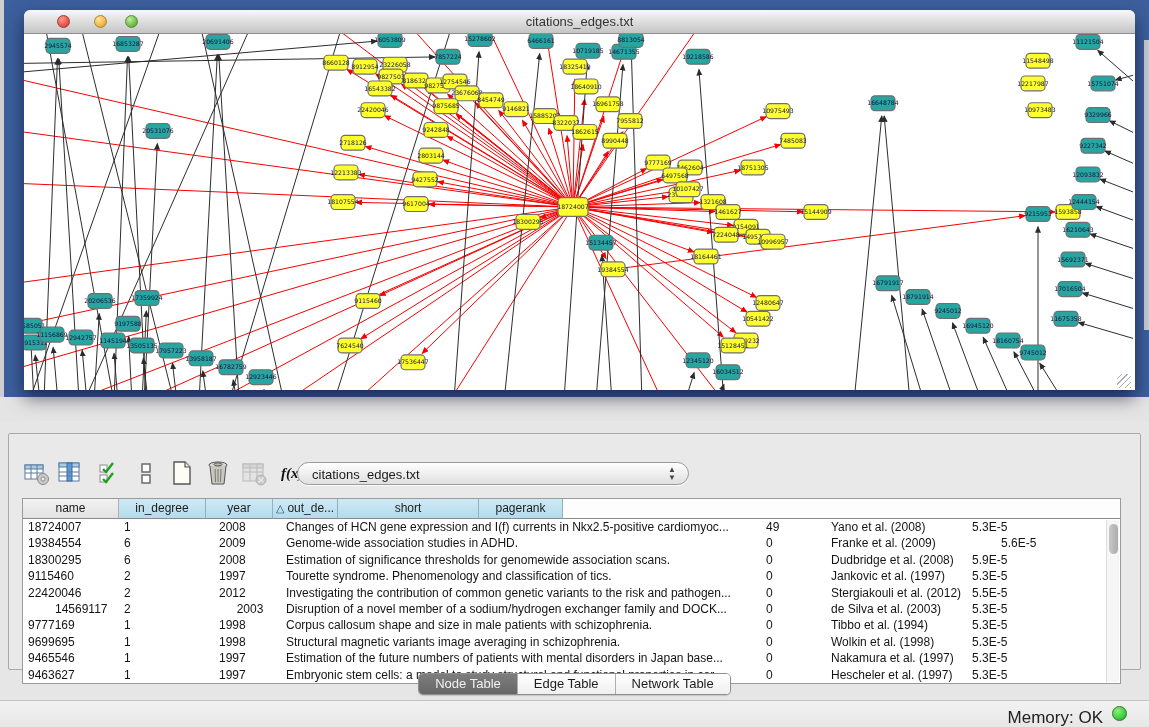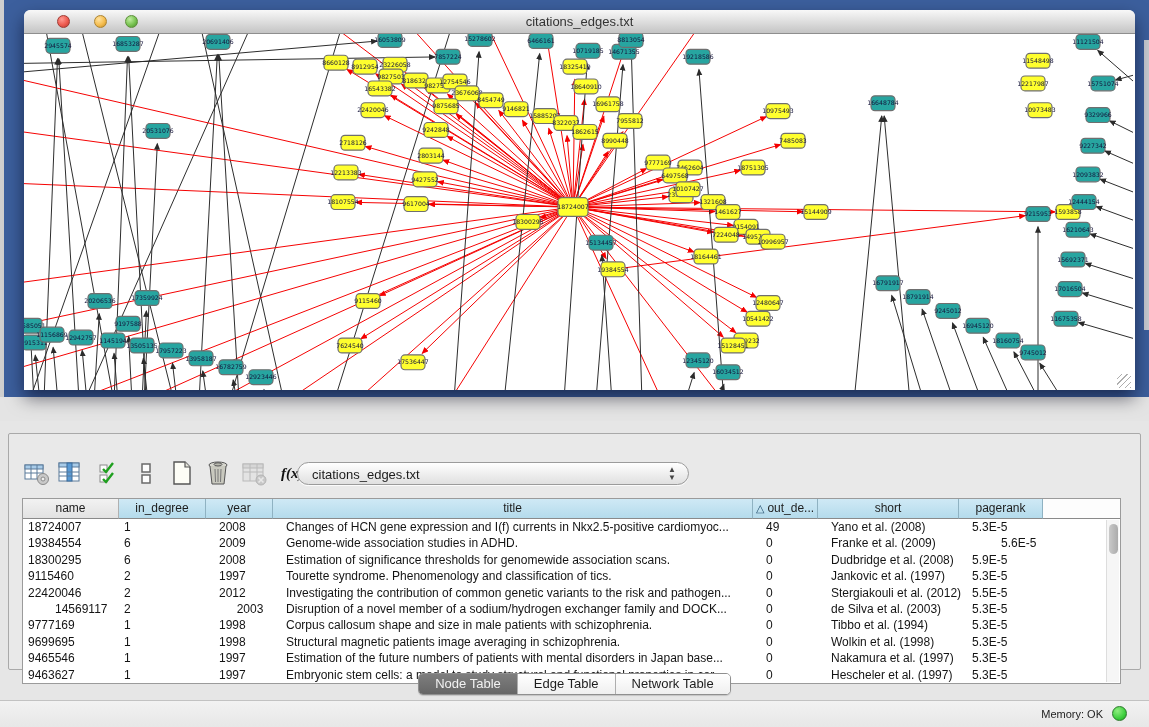--- a/index.html
+++ b/index.html
@@ -79,21 +79,21 @@
   #tab-group { display:inline-flex; border:1px solid #8f8f8f; border-radius:5px; overflow:hidden;
                background:#fff; box-shadow:0 1px 1px rgba(0,0,0,.15); }
   .seg-tab { padding:2px 16px 3px 16px; font-size:13px; color:#1d1d1d;
              background:linear-gradient(#ffffff,#efefef); border-right:1px solid #aeaeae; cursor:default;}
   .seg-tab:last-child { border-right:none; }
   .seg-tab.active { background:linear-gradient(#7e7e7e,#666666); color:#f2f2f2; }
 
   
   #status-bar { position:absolute; left:0; top:700px; width:1149px; height:27px;
                 background:linear-gradient(#f2f2f2,#e7e7e7); border-top:1px solid #c2c2c2; }
-  #memory-label { position:absolute; right:46px; top:7px; font-size:11px; color:#222; }
+  #memory-label { position:absolute; right:46px; top:7px; font-size:17px; color:#222; }
   #memory-dot { position:absolute; right:22px; top:5px; width:15px; height:15px; border-radius:50%;
                 background:radial-gradient(circle at 35% 30%, #90ee80, #3ecf3e 60%, #1f9a1f);
                 border:1px solid #2a7a2a; }
 </style>
 </head>
 <body>
 
 <div id="desktop">
   <div id="left-sliver"></div>
   <div id="right-sliver"></div>
@@ -747,21 +747,20 @@
     <div id="table-combo">
       <span class="val">citations_edges.txt</span>
       <span class="arrows">▲<br>▼</span>
     </div>
 
     <div id="tbl">
       <div id="tbl-head">
           <div class="th c-name" style="width: 96px;">name</div>
           <div class="th" style="width: 87px;">in_degree</div>
           <div class="th" style="width: 67px;">year</div>
-          <div class="th" style="width: 480px;">title</div>
           <div class="th" style="width: 65px;"><span class="sort-tri">△</span>out_de...</div>
           <div class="th" style="width: 141px;">short</div>
           <div class="th" style="width: 84px;">pagerank</div>
           <div class="th c-fill"></div>
         </div>
       <div id="tbl-body">
           <div class="tr">
             <div class="td" style="width: 96px;">18724007</div>
             <div class="td" style="width: 95px;">1</div>
             <div class="td" style="width: 67px;">2008</div>
@@ -821,21 +820,21 @@
             <div class="td" style="width: 67px;">1998</div>
             <div class="td" style="width: 480px;">Corpus callosum shape and size in male patients with schizophrenia.</div>
             <div class="td" style="width: 65px;">0</div>
             <div class="td" style="width: 141px;">Tibbo et al. (1994)</div>
             <div class="td" style="width: 84px;">5.3E-5</div>
           </div>
           <div class="tr">
             <div class="td" style="width: 96px;">9699695</div>
             <div class="td" style="width: 95px;">1</div>
             <div class="td" style="width: 67px;">1998</div>
-            <div class="td" style="width: 480px;">Structural magnetic patients image averaging in schizophrenia.</div>
+            <div class="td" style="width: 480px;">Structural magnetic variants image averaging in schizophrenia.</div>
             <div class="td" style="width: 65px;">0</div>
             <div class="td" style="width: 141px;">Wolkin et al. (1998)</div>
             <div class="td" style="width: 84px;">5.3E-5</div>
           </div>
           <div class="tr">
             <div class="td" style="width: 96px;">9465546</div>
             <div class="td" style="width: 95px;">1</div>
             <div class="td" style="width: 67px;">1997</div>
             <div class="td" style="width: 480px;">Estimation of the future numbers of patients with mental disorders in Japan base...</div>
             <div class="td" style="width: 65px;">0</div>

